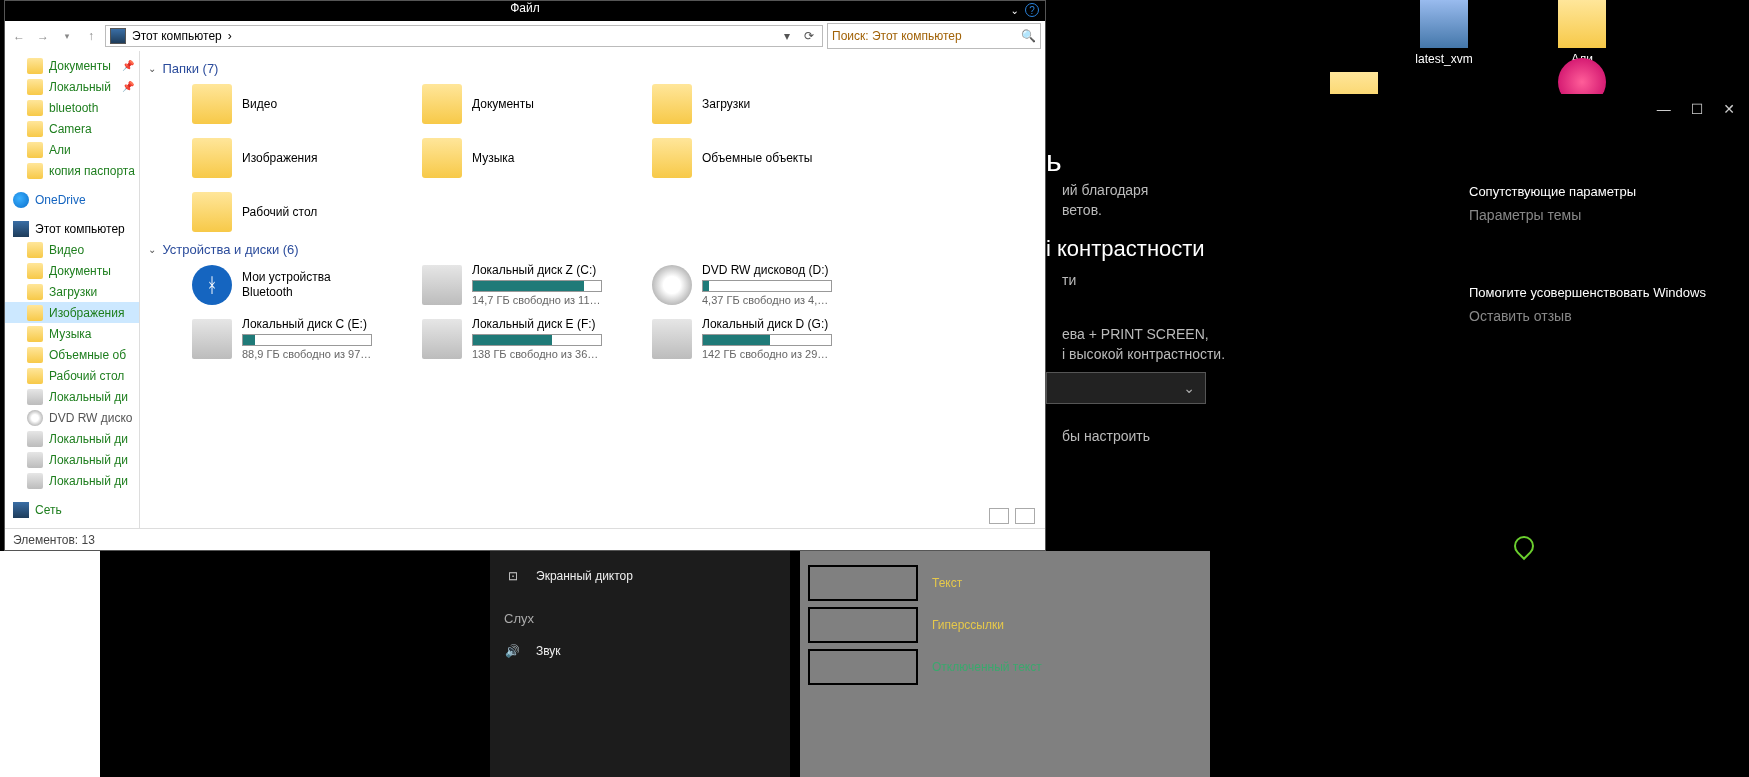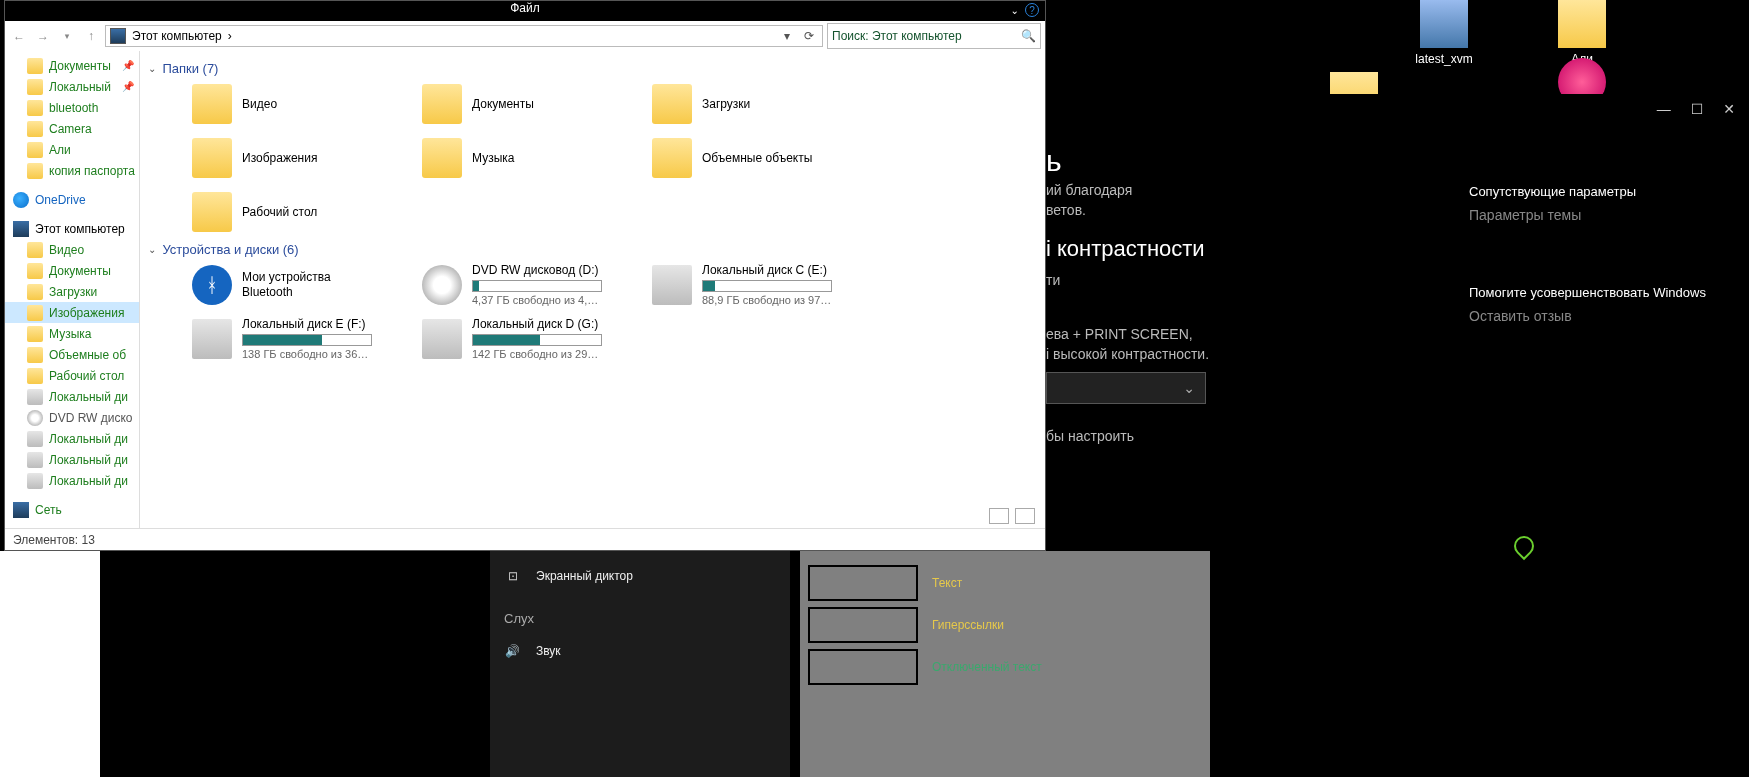--- a/index.html
+++ b/index.html
@@ -81,21 +81,21 @@
     border: 1px solid #555;
   }
   .addr-refresh, .addr-drop {
     width: 18px; text-align: center; color: #555;
   }
   .search-field {
     width: 214px; height: 22px;
     border: 1px solid #bbb;
     display: flex; align-items: center;
     padding: 12px 4px;
-    color: #14532d;
+    color: #a16207;
     justify-content: space-between;
   }
 
   .body {
     flex: 1;
     display: flex;
     background: #fff;
     color: #000;
     overflow: hidden;
   }
@@ -207,21 +207,21 @@
     display: flex; justify-content: flex-end;
     align-items: center;
     gap: 20px;
     padding-right: 14px;
     color: #ccc;
   }
   .settings .titlebar span { cursor: default; }
   .settings-body { display: flex; }
   .settings-main { flex: 1; padding: 20px 0 0 0; position: relative; }
   .s-h2 { font-size: 22px; font-weight: 300; margin: 18px 0 10px 0; color:#fff;}
-  .s-p  { color: #bbb; margin: 4px 0; }
+  .s-p  { color: #bbb; margin: 4px 16px; }
   .s-dropdown {
     width: 160px; height: 32px;
     background: #222; border: 1px solid #555;
     display:flex; align-items:center; justify-content:flex-end;
     padding: 0 10px; color:#aaa; margin-top:10px;
   }
   .settings-aside {
     width: 300px;
     padding: 60px 20px 0 20px;
   }
@@ -469,20 +469,30 @@
         </div>
         <div class="tiles">
           <div class="tile">
             <div class="ico ic-bt"><span style="color:#fff">ᚼ</span></div>
             <div class="tx">
               <div>Мои устройства</div>
               <div>Bluetooth</div>
             </div>
           </div>
           <div class="tile">
+            <div class="ico ic-drive"></div>
+            <div class="tx">
+              <div>Локальный диск Z (C:)</div>
+              <div class="drive-bar">
+                <div class="fill" style="width:87%"></div>
+              </div>
+              <div class="sub">14,7 ГБ свободно из 11…</div>
+            </div>
+          </div>
+          <div class="tile">
             <div class="ico ic-dvd"></div>
             <div class="tx">
               <div>DVD RW дисковод (D:)</div>
               <div class="drive-bar">
                 <div class="fill" style="width:5%"></div>
               </div>
               <div class="sub">4,37 ГБ свободно из 4,…</div>
             </div>
           </div>
           <div class="tile">

